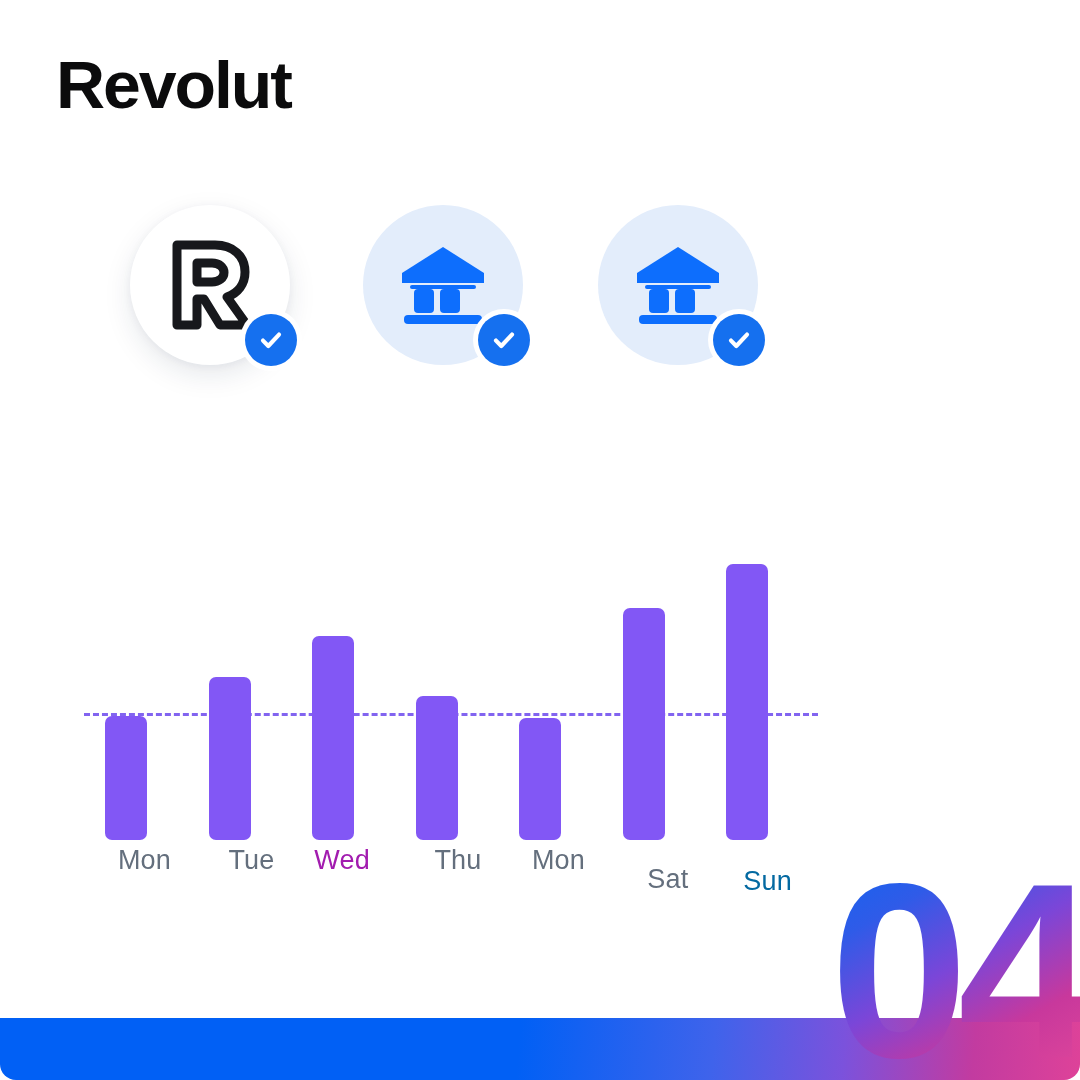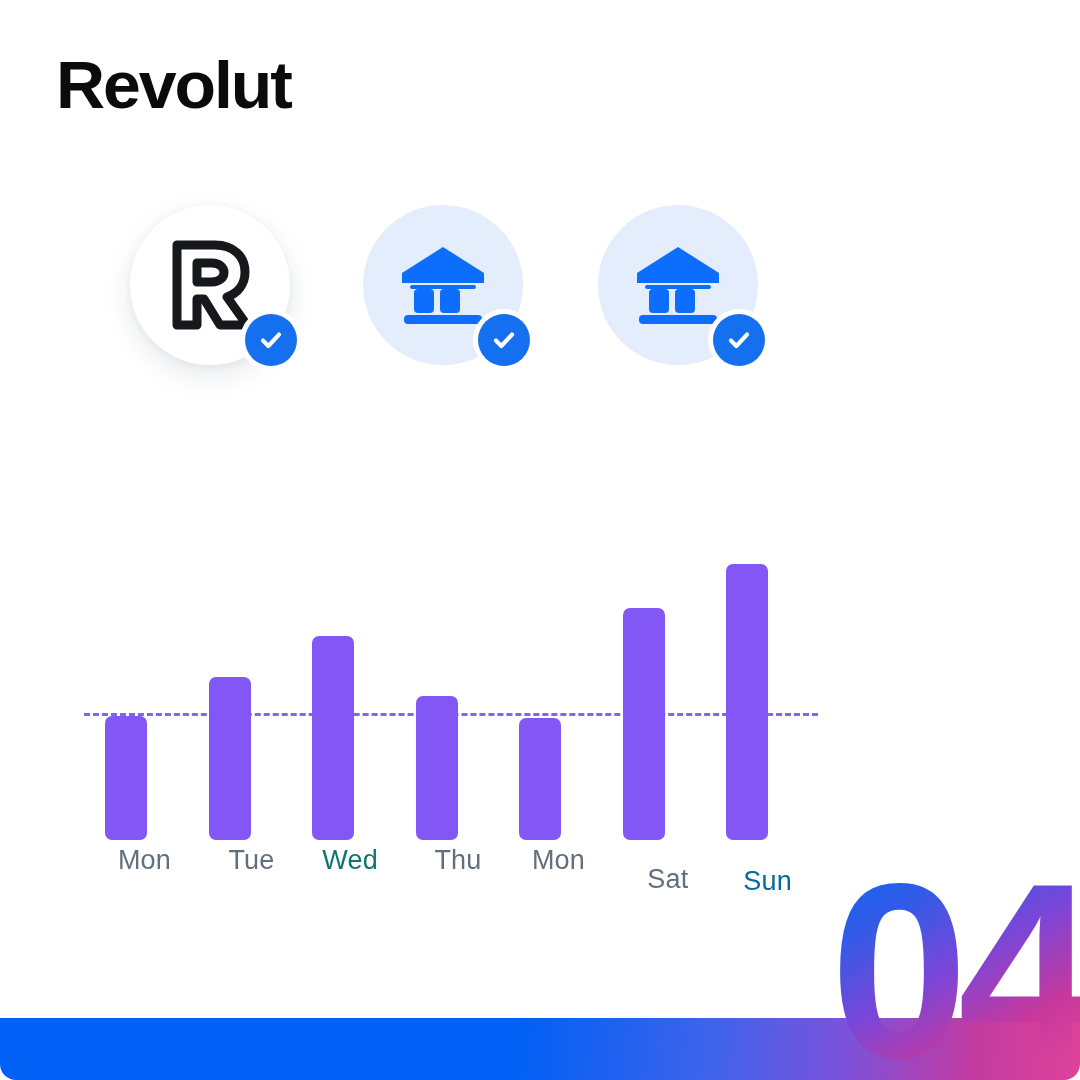--- a/index.html
+++ b/index.html
@@ -172,21 +172,21 @@
         <div class="bar" title="Tue: 59" style="left: 124.5px; width: 42px; height: 162.952px; background: rgb(130, 87, 245);"></div>
         <div class="bar" title="Wed: 74" style="left: 228px; width: 42px; height: 204.381px; background: rgb(130, 87, 245);"></div>
         <div class="bar" title="Thu: 52" style="left: 331.5px; width: 42px; height: 143.619px; background: rgb(130, 87, 245);"></div>
         <div class="bar" title="Fri: 44" style="left: 435px; width: 42px; height: 121.524px; background: rgb(130, 87, 245);"></div>
         <div class="bar" title="Sat: 84" style="left: 538.5px; width: 42px; height: 232px; background: rgb(130, 87, 245);"></div>
         <div class="bar" title="Sun: 100" style="left: 642px; width: 42px; height: 276.19px; background: rgb(130, 87, 245);"></div>
       </div>
     <div class="xlabels" id="xlabels">
         <div class="xlab" style="left: -3px; color: rgb(100, 111, 125);">Mon</div>
         <div class="xlab" style="left: 100.5px; color: rgb(100, 111, 125);">Tue</div>
-        <div class="xlab" style="left: 204px; color: #0f766e;">Wed</div>
+        <div class="xlab" style="left: 196px; color: #a21caf;">Wed</div>
         <div class="xlab" style="left: 307.5px; color: rgb(100, 111, 125);">Thu</div>
         <div class="xlab" style="left: 411px; color: rgb(100, 111, 125);">Mon</div>
         <div class="xlab" style="left: 514.5px; color: rgb(100, 111, 125); margin-top: 19px;">Sat</div>
         <div class="xlab" style="left: 618px; color: #0369a1; margin-top: 21px;">Sun</div>
       </div>
   </div>
 
   <div class="numeral" style="background-image: linear-gradient(150deg, rgb(20, 100, 240) 0%, rgb(47, 91, 232) 22%, rgb(123, 70, 216) 48%, rgb(200, 56, 156) 74%, rgb(224, 71, 154) 100%);">04</div>
 
   <div class="footerbar" style="background: linear-gradient(95deg, rgb(1, 96, 245) 0%, rgb(1, 96, 245) 48%, rgb(63, 99, 235) 66%, rgb(123, 82, 220) 78%, rgb(194, 59, 160) 90%, rgb(222, 66, 153) 100%);"></div>

